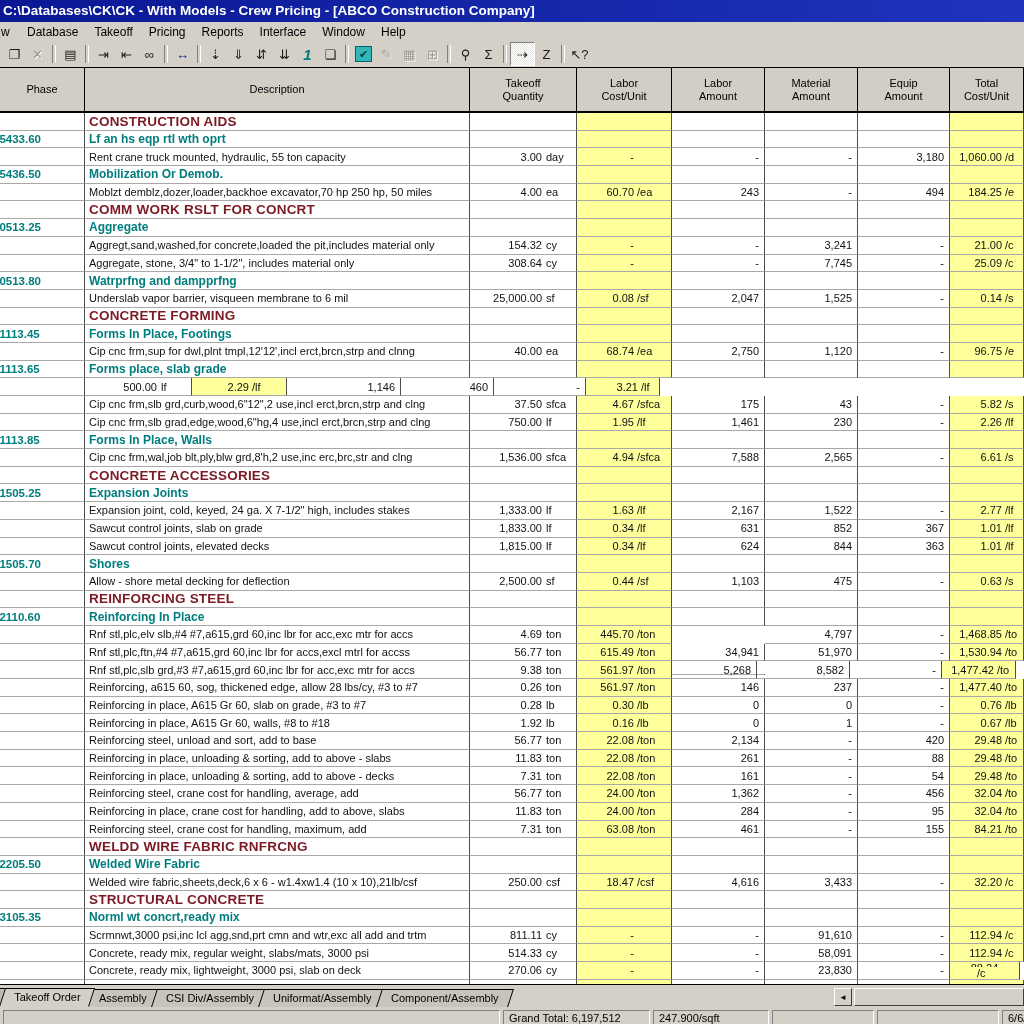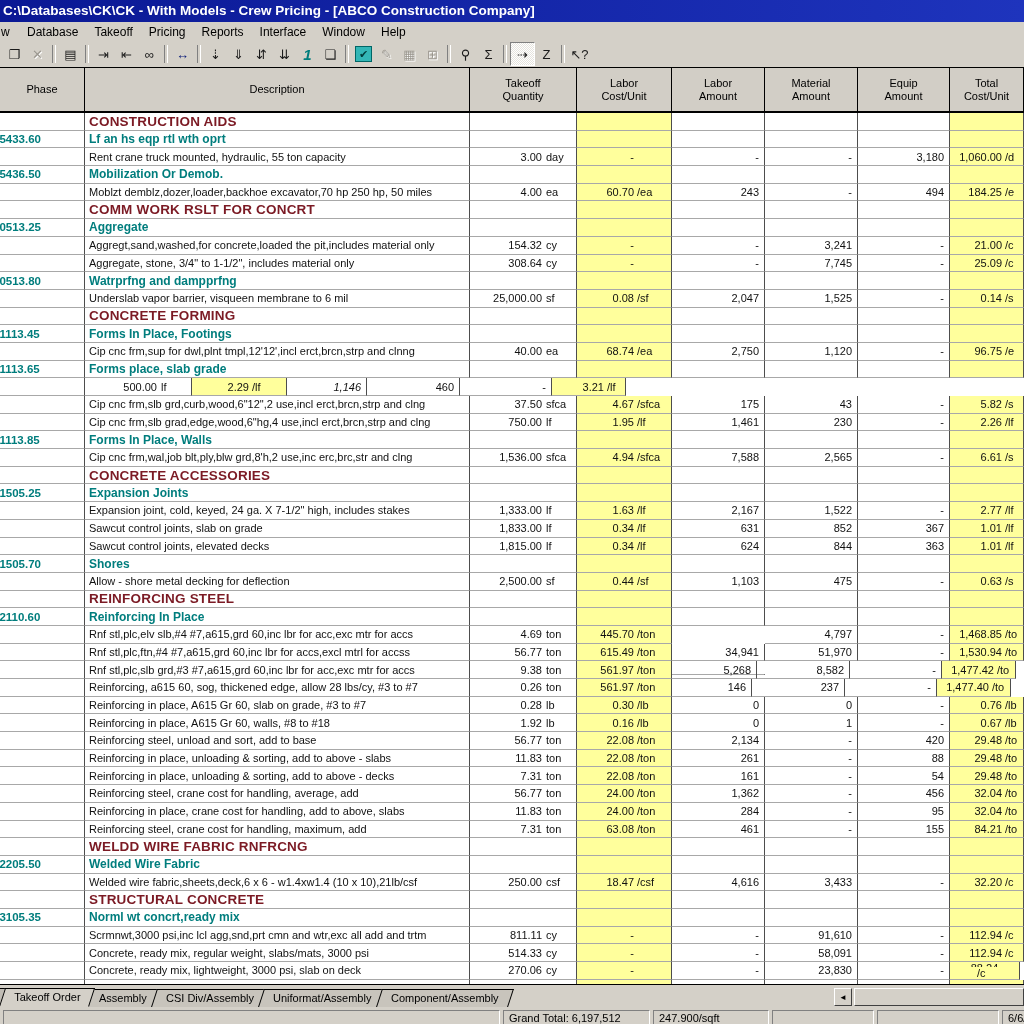--- a/index.html
+++ b/index.html
@@ -436,21 +436,21 @@
       <div class="row item">
         <div class="cell c-phase" style="width: 85px;"></div>
         <div class="cell c-qty" style="width: 107px;">
           <span class="qv">500.00</span>
           <span class="qu">lf</span>
         </div>
         <div class="cell c-lcu" style="width: 95px;">
           <span class="lv">2.29</span>
           <span class="lu">/lf</span>
         </div>
-        <div class="cell num" style="width: 80px; font-style: italic;">1,146</div>
+        <div class="cell num" style="width: 114px;">1,146</div>
         <div class="cell num" style="width: 93px;">460</div>
         <div class="cell num" style="width: 92px;">-</div>
         <div class="cell c-total" style="width: 74px;">
           <span class="tv">3.21</span>
           <span class="tu">/lf</span>
         </div>
       </div>
       <div class="row item">
         <div class="cell c-phase" style="width: 85px;"></div>
         <div class="cell c-desc" style="width: 385px;">Cip cnc frm,slb grd,curb,wood,6"12",2 use,incl erct,brcn,strp and clng</div>
@@ -759,21 +759,21 @@
         <div class="cell c-phase" style="width: 85px;"></div>
         <div class="cell c-desc" style="width: 385px;">Reinforcing, a615 60, sog, thickened edge, allow 28 lbs/cy, #3 to #7</div>
         <div class="cell c-qty" style="width: 107px;">
           <span class="qv">0.26</span>
           <span class="qu">ton</span>
         </div>
         <div class="cell c-lcu" style="width: 95px;">
           <span class="lv">561.97</span>
           <span class="lu">/ton</span>
         </div>
-        <div class="cell num" style="width: 80px;">146</div>
+        <div class="cell num" style="width: 93px;">146</div>
         <div class="cell num" style="width: 93px;">237</div>
         <div class="cell num" style="width: 92px;">-</div>
         <div class="cell c-total" style="width: 74px;">
           <span class="tv">1,477.40</span>
           <span class="tu">/to</span>
         </div>
       </div>
       <div class="row item">
         <div class="cell c-phase" style="width: 85px;"></div>
         <div class="cell c-desc" style="width: 385px;">Reinforcing in place, A615 Gr 60, slab on grade, #3 to #7</div>

